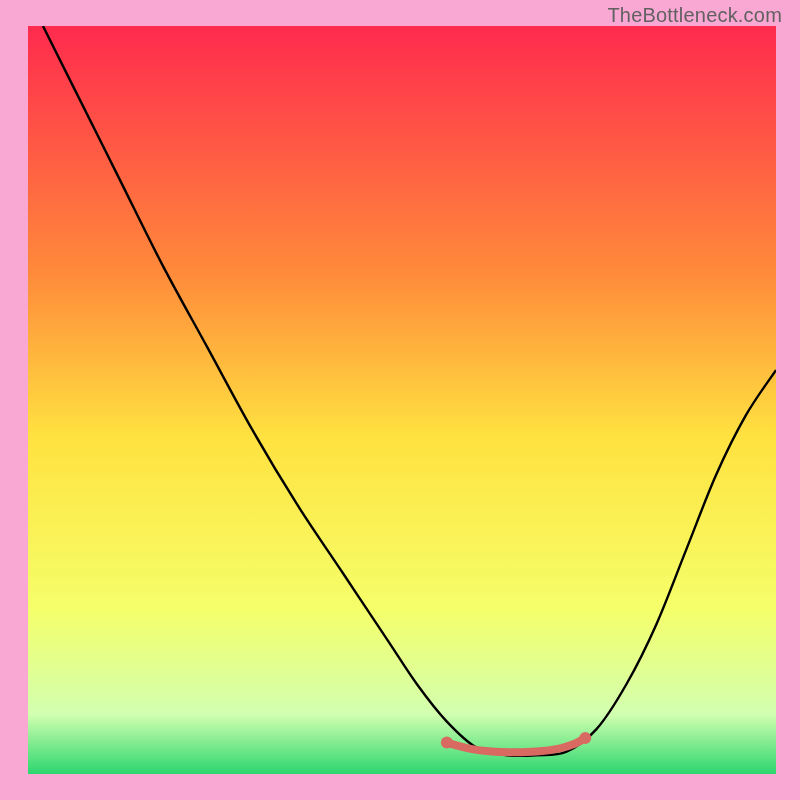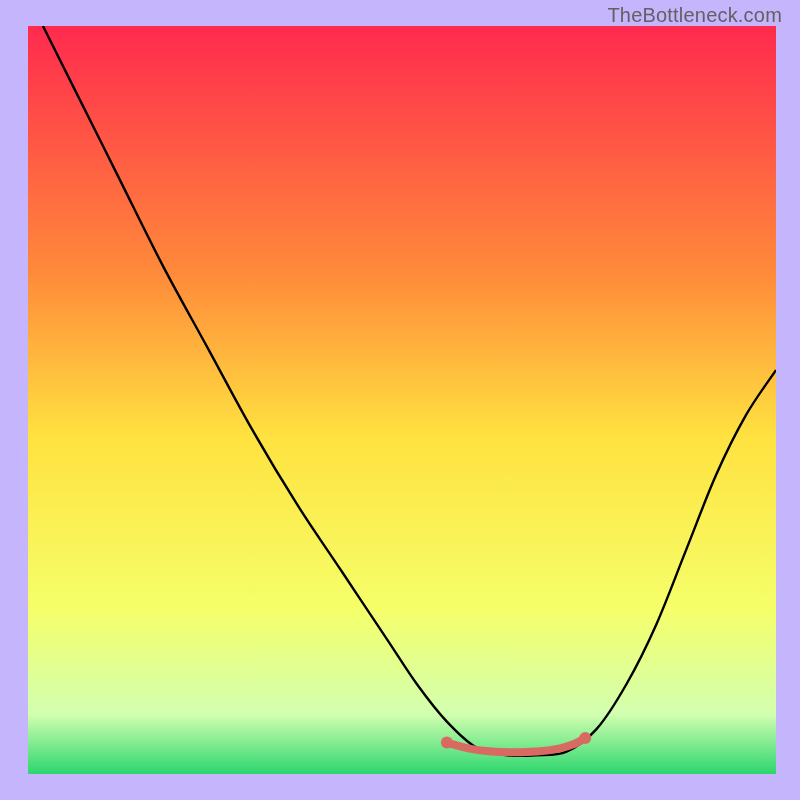--- a/index.html
+++ b/index.html
@@ -7,21 +7,21 @@
     padding: 0;
     width: 800px;
     height: 800px;
     background: #000;
     font-family: Arial, Helvetica, sans-serif;
   }
   .wrap {
     position: relative;
     width: 800px;
     height: 800px;
-    background: #c4b5fd;
+    background: #f9a8d4;
   }
   .attribution {
     position: absolute;
     top: 4px;
     right: 18px;
     color: #616161;
     font-size: 20px;
     letter-spacing: 0.2px;
   }
   .chart-box {

